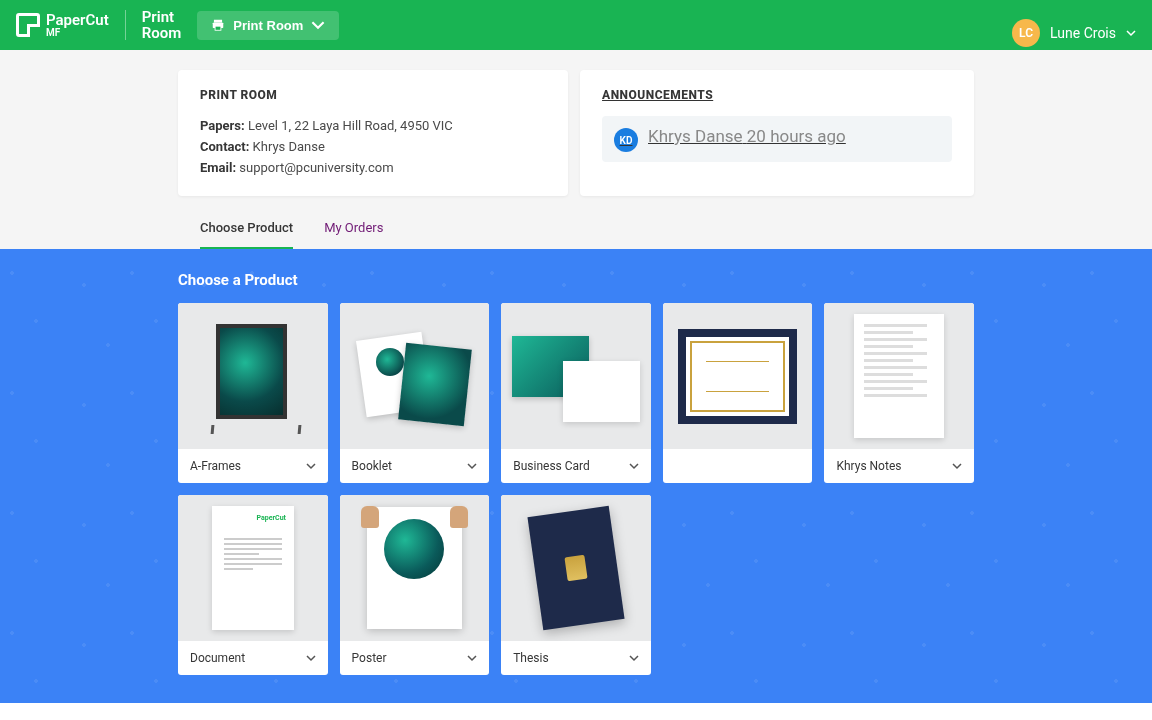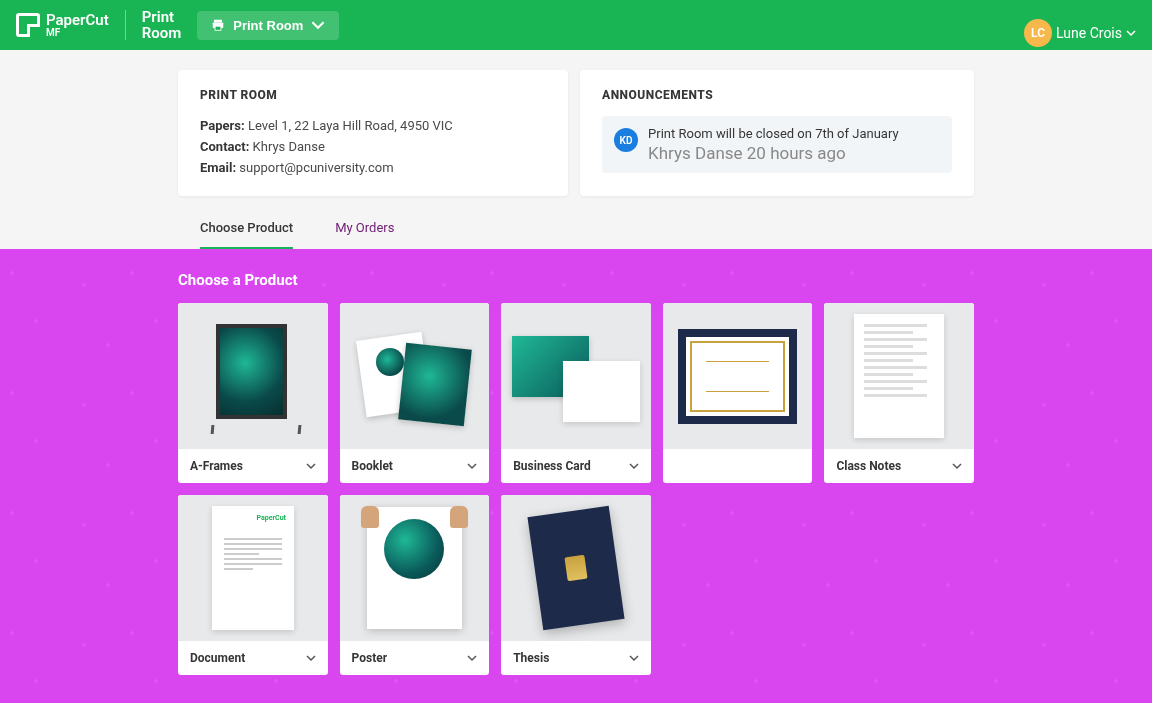--- a/index.html
+++ b/index.html
@@ -12,62 +12,62 @@
 .logo-icon::after { content: ''; position: absolute; bottom: -3px; right: -3px; width: 10px; height: 10px; background: #19b453; border-left: 3px solid #fff; border-top: 3px solid #fff; }
 .logo-text { display: flex; flex-direction: column; line-height: 1; }
 .logo-brand { font-size: 15px; font-weight: 600; }
 .logo-sub { font-size: 10px; font-weight: 600; }
 .logo-divider { width: 1px; height: 30px; background: rgba(255,255,255,0.4); }
 .logo-title { color: #fff; font-size: 15px; font-weight: 600; line-height: 1.1; }
 
 .room-btn { background: rgba(255,255,255,0.18); border: none; color: #fff; padding: 7px 14px; border-radius: 4px; display: flex; align-items: center; gap: 8px; cursor: pointer; font-size: 13px; font-weight: 600; }
 .room-btn svg { width: 14px; height: 14px; }
 
-.header-right { display: flex; align-items: center; gap: 4px; color: #fff; cursor: pointer; margin-top: 16px; }
+.header-right { display: flex; align-items: center; gap: 10px; color: #fff; cursor: pointer; margin-top: 16px; }
 .avatar { width: 28px; height: 28px; border-radius: 50%; background: #f7b84b; color: #fff; display: flex; align-items: center; justify-content: center; font-size: 12px; font-weight: 600; }
 .chevron { width: 10px; height: 10px; }
 
 .container { max-width: 796px; margin: 0 auto; }
 
 .info-row { display: flex; gap: 12px; padding: 20px 0 12px 0; }
 .card { background: #fff; border-radius: 4px; padding: 18px 22px; box-shadow: 0 1px 3px rgba(0,0,0,0.06); }
 .card-room { flex: 0 0 49%; }
-.card-ann { flex: 1; }
+.card-ann { flex: 1; text-decoration: underline; }
 .card h3 { font-size: 12px; font-weight: 800; letter-spacing: 0.5px; color: #363636; margin-bottom: 14px; }
 .card p { font-size: 13px; color: #4a4a4a; line-height: 1.6; }
 .card p strong { font-weight: 700; color: #363636; }
 
 .ann-item { background: #f2f5f7; border-radius: 4px; padding: 10px 12px; display: flex; gap: 10px; align-items: flex-start; }
 .ann-avatar { width: 24px; height: 24px; border-radius: 50%; background: #1a7de0; color: #fff; display: flex; align-items: center; justify-content: center; font-size: 10px; font-weight: 600; flex-shrink: 0; margin-top: 2px; }
 .ann-body { font-size: 13px; }
 .ann-title { color: #363636; margin-bottom: 2px; }
 .ann-meta { font-size: 17px; color: #888; }
 
-.tabs { display: flex; gap: 42px; padding: 0 22px; }
+.tabs { display: flex; gap: 31px; padding: 0 22px; }
 .tab { padding: 12px 0; font-size: 13px; color: #701a75; cursor: pointer; border-bottom: 2px solid transparent; }
 .tab.active { color: #363636; border-bottom-color: #19b453; font-weight: 500; }
 
-.products-section { background: #d946ef; position: relative; padding: 22px 0 28px 0; overflow: hidden; }
+.products-section { background: #3b82f6; position: relative; padding: 22px 0 28px 0; overflow: hidden; }
 .pattern { position: absolute; inset: 0; opacity: 0.08; background-image:
   radial-gradient(circle at 10% 20%, #fff 2px, transparent 2px),
   radial-gradient(circle at 30% 60%, #fff 2px, transparent 2px),
   radial-gradient(circle at 70% 30%, #fff 2px, transparent 2px),
   radial-gradient(circle at 90% 80%, #fff 2px, transparent 2px);
   background-size: 120px 120px;
 }
 .pattern::before { content:''; position:absolute; inset:0; background:
   repeating-linear-gradient(45deg, transparent 0 40px, rgba(255,255,255,0.02) 40px 42px),
   repeating-linear-gradient(-45deg, transparent 0 60px, rgba(255,255,255,0.02) 60px 62px);
 }
 .products-inner { position: relative; }
 .products-title { color: #fff; font-size: 15px; font-weight: 700; margin-bottom: 14px; }
 .grid { display: grid; grid-template-columns: repeat(5, 1fr); gap: 12px; }
 .product { background: #fff; border-radius: 3px; overflow: hidden; cursor: pointer; display: flex; flex-direction: column; }
 .product-img { height: 146px; background: #e8e9ea; display: flex; align-items: center; justify-content: center; position: relative; overflow: hidden; }
-.product-label { padding: 10px 12px; display: flex; justify-content: space-between; align-items: center; font-size: 12px; color: #363636; font-weight: 700; }
+.product-label { padding: 10px 12px; display: flex; justify-content: space-between; align-items: center; font-size: 12px; color: #363636; font-weight: 400; }
 
 
 .thumb-aframe { width: 70%; height: 80%; position: relative; }
 .thumb-aframe::before { content:''; position:absolute; left:15%; top:5%; width:60%; height:75%; background: radial-gradient(circle at 40% 40%, #1fb896 0%, #0a4a4a 60%, #072e2e 100%); border: 4px solid #333; }
 .thumb-aframe::after { content:''; position:absolute; left:10%; bottom:0; width:80%; height:8%; border-left:3px solid #555; border-right:3px solid #555; transform: skewX(-5deg); }
 
 .thumb-booklet { width: 80%; height: 70%; position: relative; }
 .thumb-booklet::before { content:''; position:absolute; left:5%; top:10%; width:55%; height:75%; background:#fff; transform: rotate(-8deg); box-shadow: 0 2px 6px rgba(0,0,0,0.2); }
 .thumb-booklet::after { content:''; position:absolute; right:5%; bottom:5%; width:55%; height:75%; background: radial-gradient(circle at 40% 40%, #1fb896 0%, #0a4a4a 70%); transform: rotate(6deg); box-shadow: 0 2px 6px rgba(0,0,0,0.2); }
 .thumb-booklet .dot { position:absolute; left:18%; top:22%; width:28px; height:28px; border-radius:50%; background: radial-gradient(circle at 40% 40%, #1fb896 0%, #0a4a4a 70%); z-index:2; }
@@ -151,21 +151,20 @@
       <h3>PRINT ROOM</h3>
       <p><strong>Papers:</strong> <span>Level 1, 22 Laya Hill Road, 4950 VIC</span></p>
       <p><strong>Contact:</strong> <span>Khrys Danse</span></p>
       <p><strong>Email:</strong> <span>support@pcuniversity.com</span></p>
     </div>
     <div class="card card-ann">
       <h3>ANNOUNCEMENTS</h3>
       <div class="ann-item">
         <div class="ann-avatar">KD</div>
         <div class="ann-body">
-          <div class="ann-title">Print Room will be closed on 7th of January</div>
           <div class="ann-meta"><span>Khrys Danse</span> <span>20 hours ago</span></div>
         </div>
       </div>
     </div>
   </div>
 
   <div class="tabs">
     <div class="tab active">Choose Product</div>
     <div class="tab">My Orders</div>
   </div>
@@ -233,21 +232,21 @@
               <div></div>
               <div></div>
               <div></div>
               <div></div>
               <div></div>
               <div></div>
               <div></div>
             </div>
           </div>
         <div class="product-label">
-          <span>Class Notes</span>
+          <span>Khrys Notes</span>
           <svg class="chevron" viewBox="0 0 10 10" width="12" height="12">
               <path d="M1 3 L5 7 L9 3" stroke="#555" stroke-width="1.5" fill="none"></path>
             </svg>
         </div>
       </div>
 
       <div class="product">
         <div class="product-img">
             <div class="thumb-doc">
               <span class="logo-sm">PaperCut</span>

